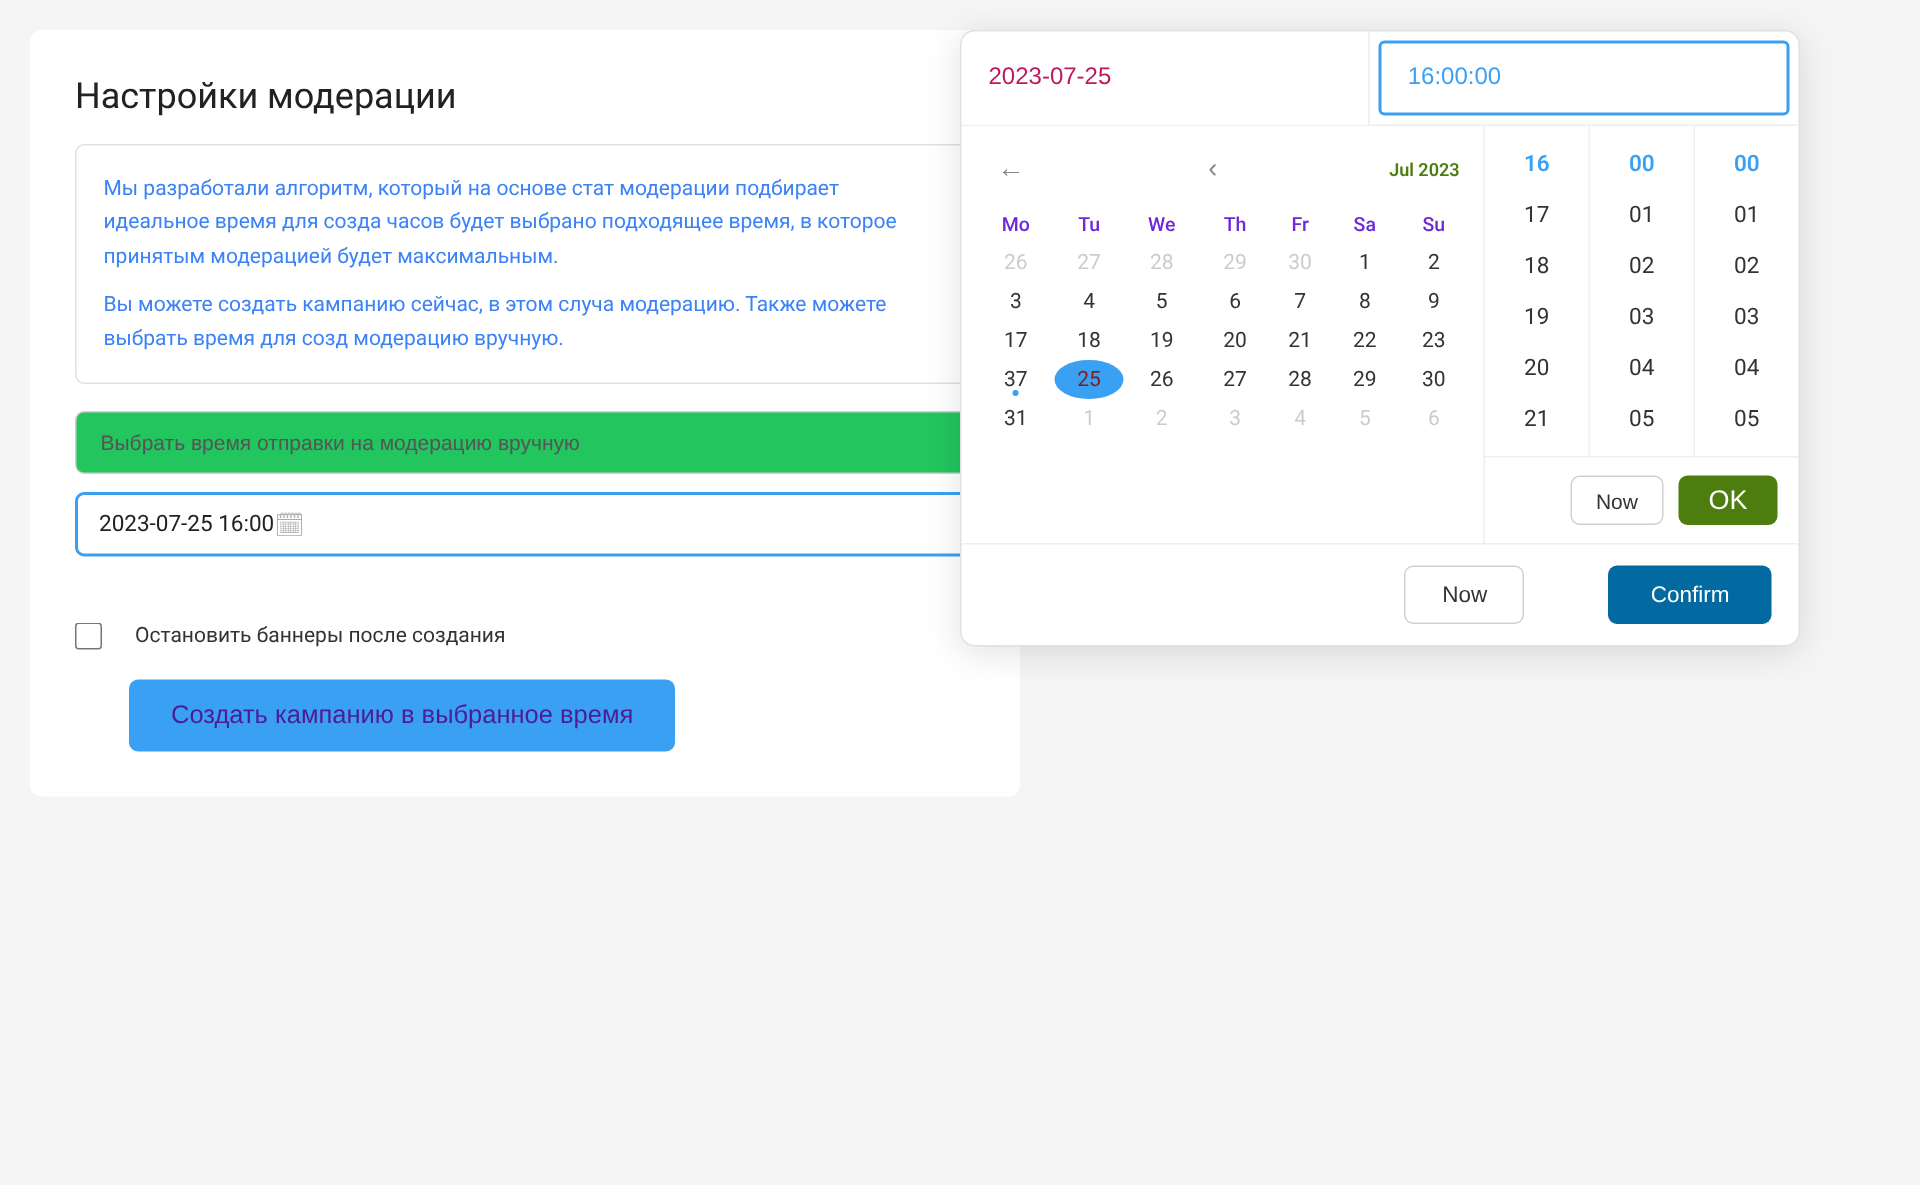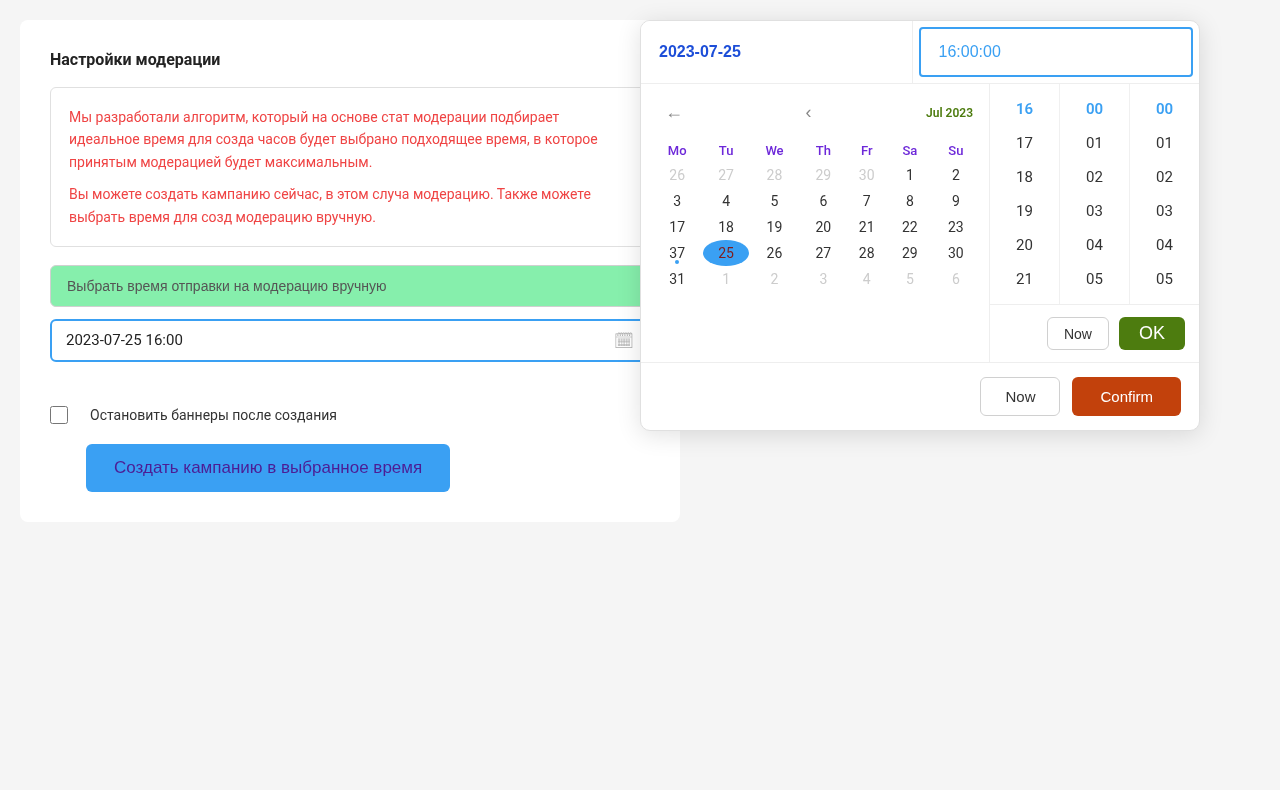--- a/index.html
+++ b/index.html
@@ -13,62 +13,62 @@
 
     .page-container {
       background: #fff;
       border-radius: 8px;
       padding: 30px;
       max-width: 660px;
       position: relative;
     }
 
     .section-title {
-      font-size: 16px;
-      font-weight: 700;
+      font-size: 24px;
+      font-weight: 400;
       color: #222;
       margin-bottom: 18px;
     }
 
     .info-box {
       border: 1px solid #e0e0e0;
       border-radius: 6px;
       padding: 18px;
       margin-bottom: 18px;
       font-size: 14px;
-      color: #ef4444;
+      color: #3b82f6;
       line-height: 1.6;
     }
 
     .select-time-btn {
       display: block;
       width: 100%;
       border: 1px solid #d0d0d0;
       border-radius: 6px;
       padding: 12px 16px;
       font-size: 14px;
       color: #555;
-      background: #86efac;
+      background: #22c55e;
       cursor: pointer;
       text-align: left;
       margin-bottom: 12px;
     }
 
     .datetime-input {
       display: flex;
       align-items: center;
       border: 2px solid #3aa0f3;
       border-radius: 6px;
       padding: 10px 14px;
       font-size: 15px;
       color: #222;
       background: #fff;
       margin-bottom: 20px;
       width: 100%;
-      justify-content: space-between;
+      justify-content: flex-start;
     }
 
     .datetime-input .calendar-icon {
       color: #aaa;
       font-size: 16px;
     }
 
     .checkbox-row {
       display: flex;
       align-items: center;
@@ -117,23 +117,22 @@
       gap: 0;
       border-bottom: 1px solid #eee;
     }
 
     .picker-date-input {
       flex: 1;
       border: none;
       border-right: 1px solid #eee;
       padding: 14px 18px;
       font-size: 16px;
-      color: #1d4ed8;
+      color: #be185d;
       outline: none;
-      font-weight: bold;
     }
 
     .picker-time-input {
       flex: 1;
       border: none;
       padding: 14px 18px;
       font-size: 16px;
       color: #3aa0f3;
       outline: none;
       border: 2px solid #3aa0f3;
@@ -307,28 +306,29 @@
       border: 1px solid #d0d0d0;
       background: #fff;
       border-radius: 6px;
       padding: 10px 24px;
       font-size: 15px;
       cursor: pointer;
       color: #333;
     }
 
     .btn-confirm {
-      background: #c2410c;
+      background: #0369a1;
       color: #fff;
       border: none;
       border-radius: 6px;
       padding: 10px 28px;
       font-size: 15px;
       cursor: pointer;
       font-weight: 500;
+      margin-left: 44px;
     }
   </style>
 </head>
 <body>
 
 <div class="page-container">
   <h2 class="section-title">Настройки модерации</h2>
 
   <div class="info-box">
     <p style="margin-bottom:10px;">Мы разработали алгоритм, который на основе стат модерации подбирает идеальное время для созда часов будет выбрано подходящее время, в которое принятым модерацией будет максимальным.</p>

